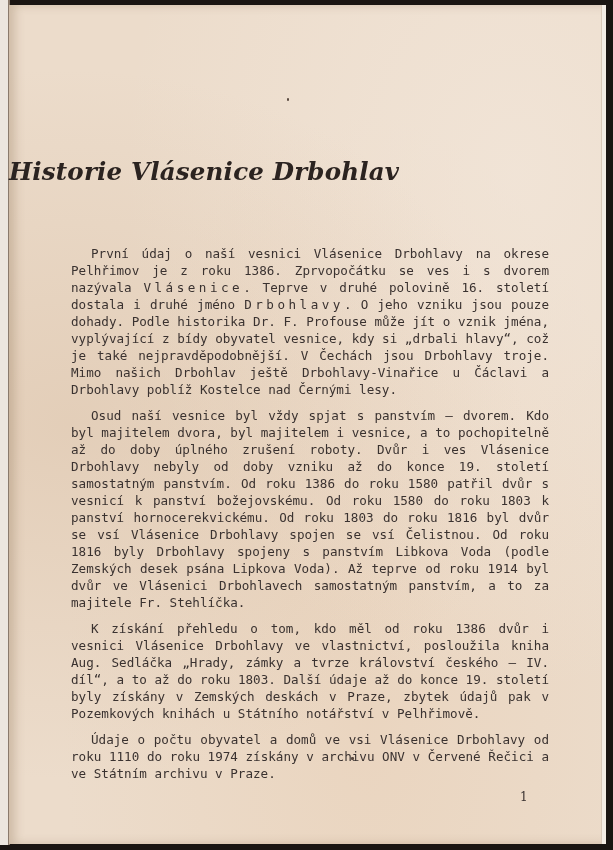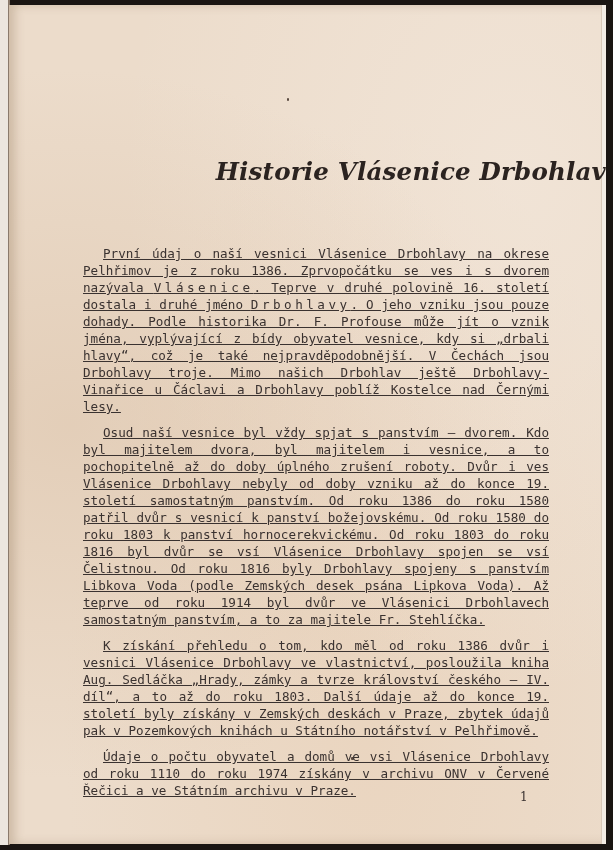--- a/index.html
+++ b/index.html
@@ -23,36 +23,36 @@
         radial-gradient(ellipse at 60% 85%, rgba(230,200,170,0.35), rgba(0,0,0,0) 60%);
       box-shadow: inset 6px 0 10px rgba(120,90,60,0.25);
     }
     .right-edge {
       position: absolute; right: 0; top: 0; width: 4px; height: 100%;
       background: #f3ece4;
       border-left: 1px solid #d8c8b8;
     }
     .title {
       position: absolute; left: 0; width: 597px; top: 136px;
-      text-align: right;
+      text-align: left;
       font-family: "DejaVu Serif", serif;
       font-style: italic;
       font-size: 24.5px;
       color: #2b2320;
       letter-spacing: 0.2px;
     }
     .body-text {
       position: absolute; left: 62px; top: 240px; width: 478px;
       font-family: "DejaVu Sans Mono", monospace;
       font-size: 12.6px;
       line-height: 17px;
       color: #3a3230;
       text-align: justify;
     }
-    .para { margin: 0 0 9px 12px; text-indent: 20px; text-decoration: underline; }
+    .para { margin: 0 0 9px 0; text-indent: 20px; }
     .spaced { letter-spacing: 3.5px; }
     .page-number {
       position: absolute; left: 511px; top: 785px;
       font-family: "DejaVu Serif", serif;
       font-size: 12px; color: #3a3230;
     }
     .speck { position: absolute; width: 2px; height: 3px; background: #5a4a40; border-radius: 1px; }
   </style>
 </head>
 <body>

